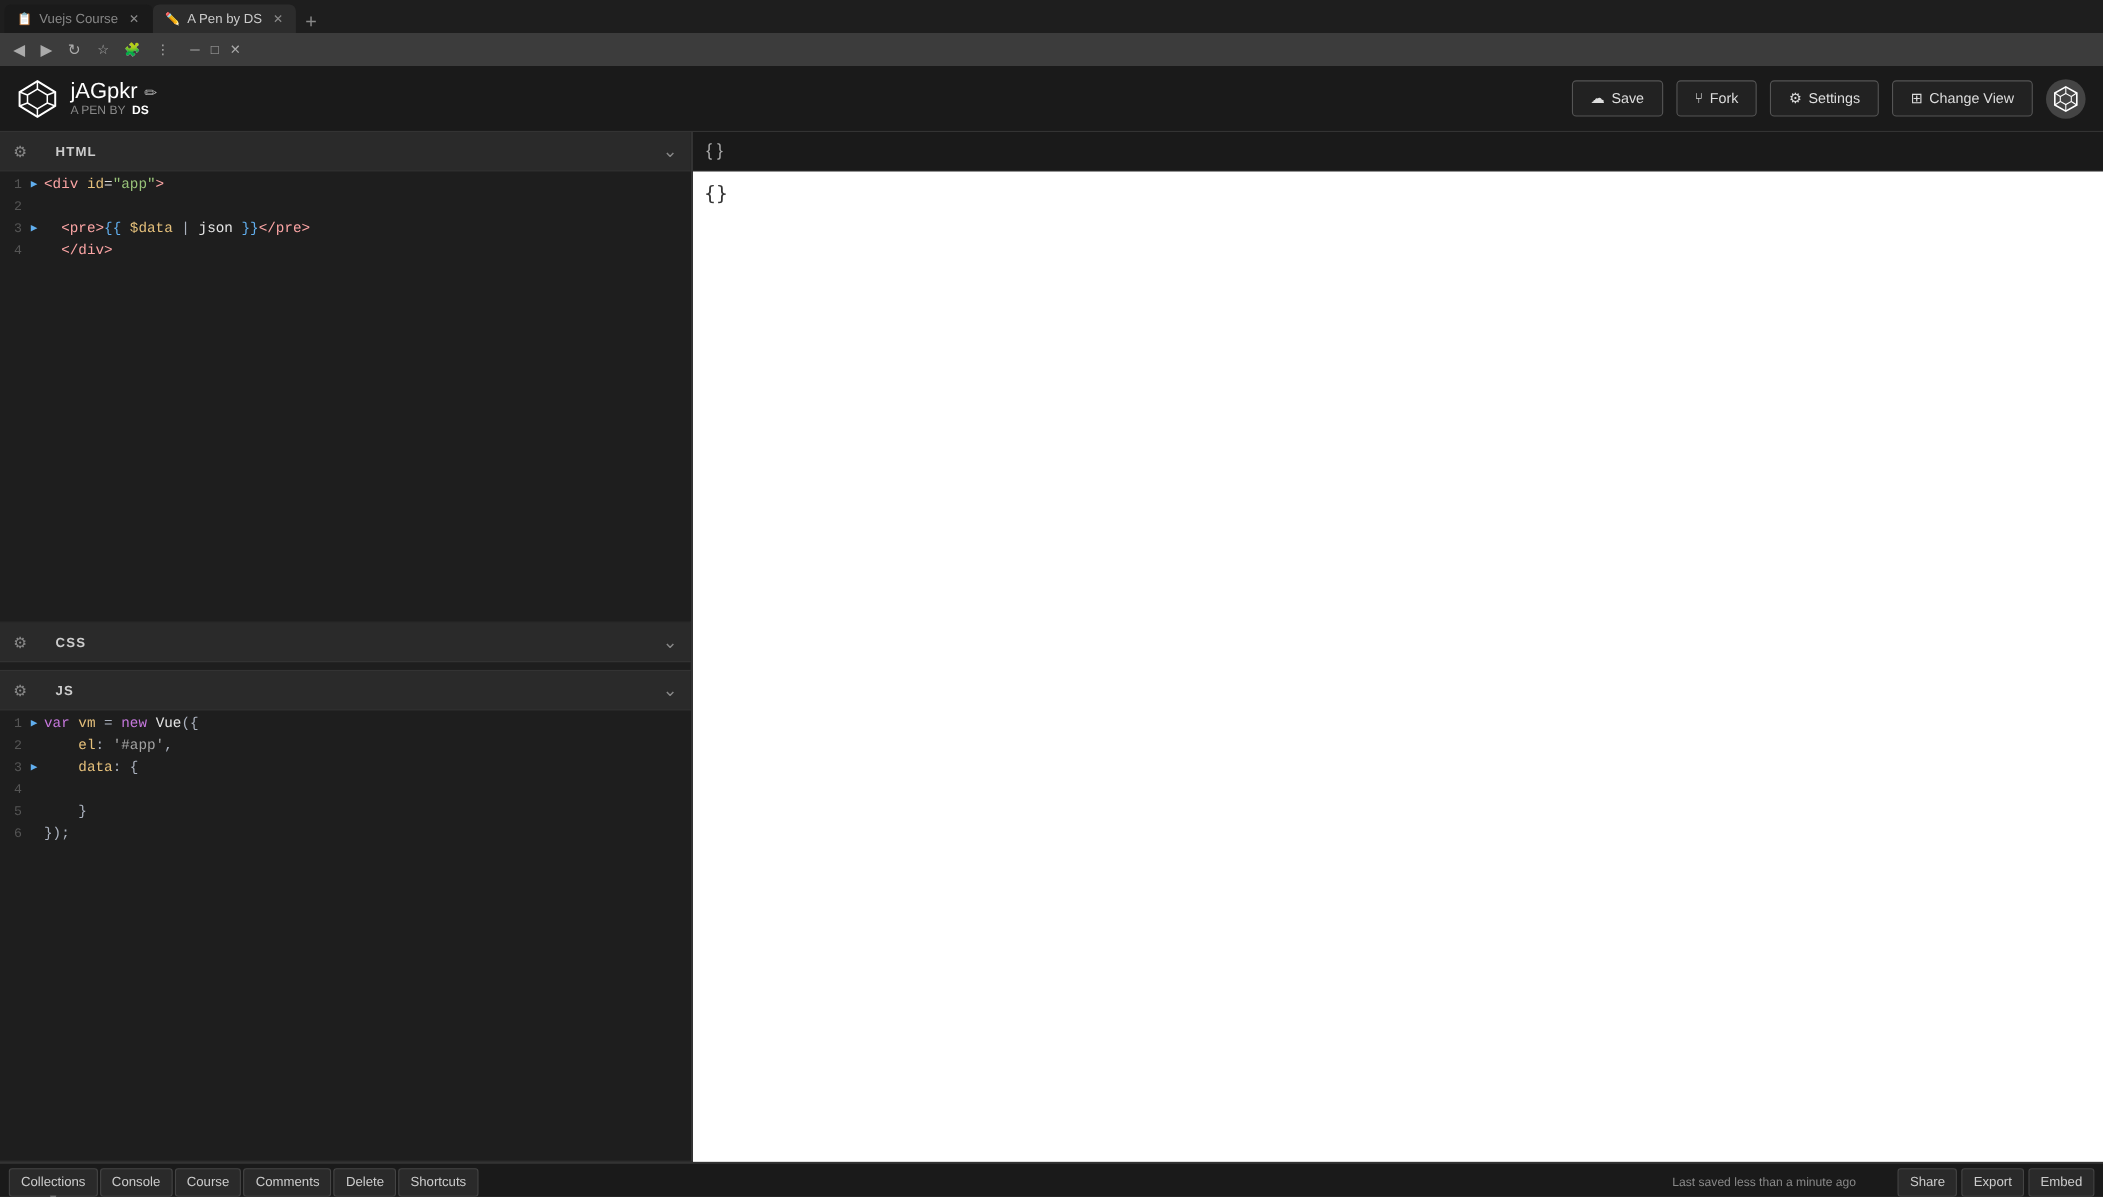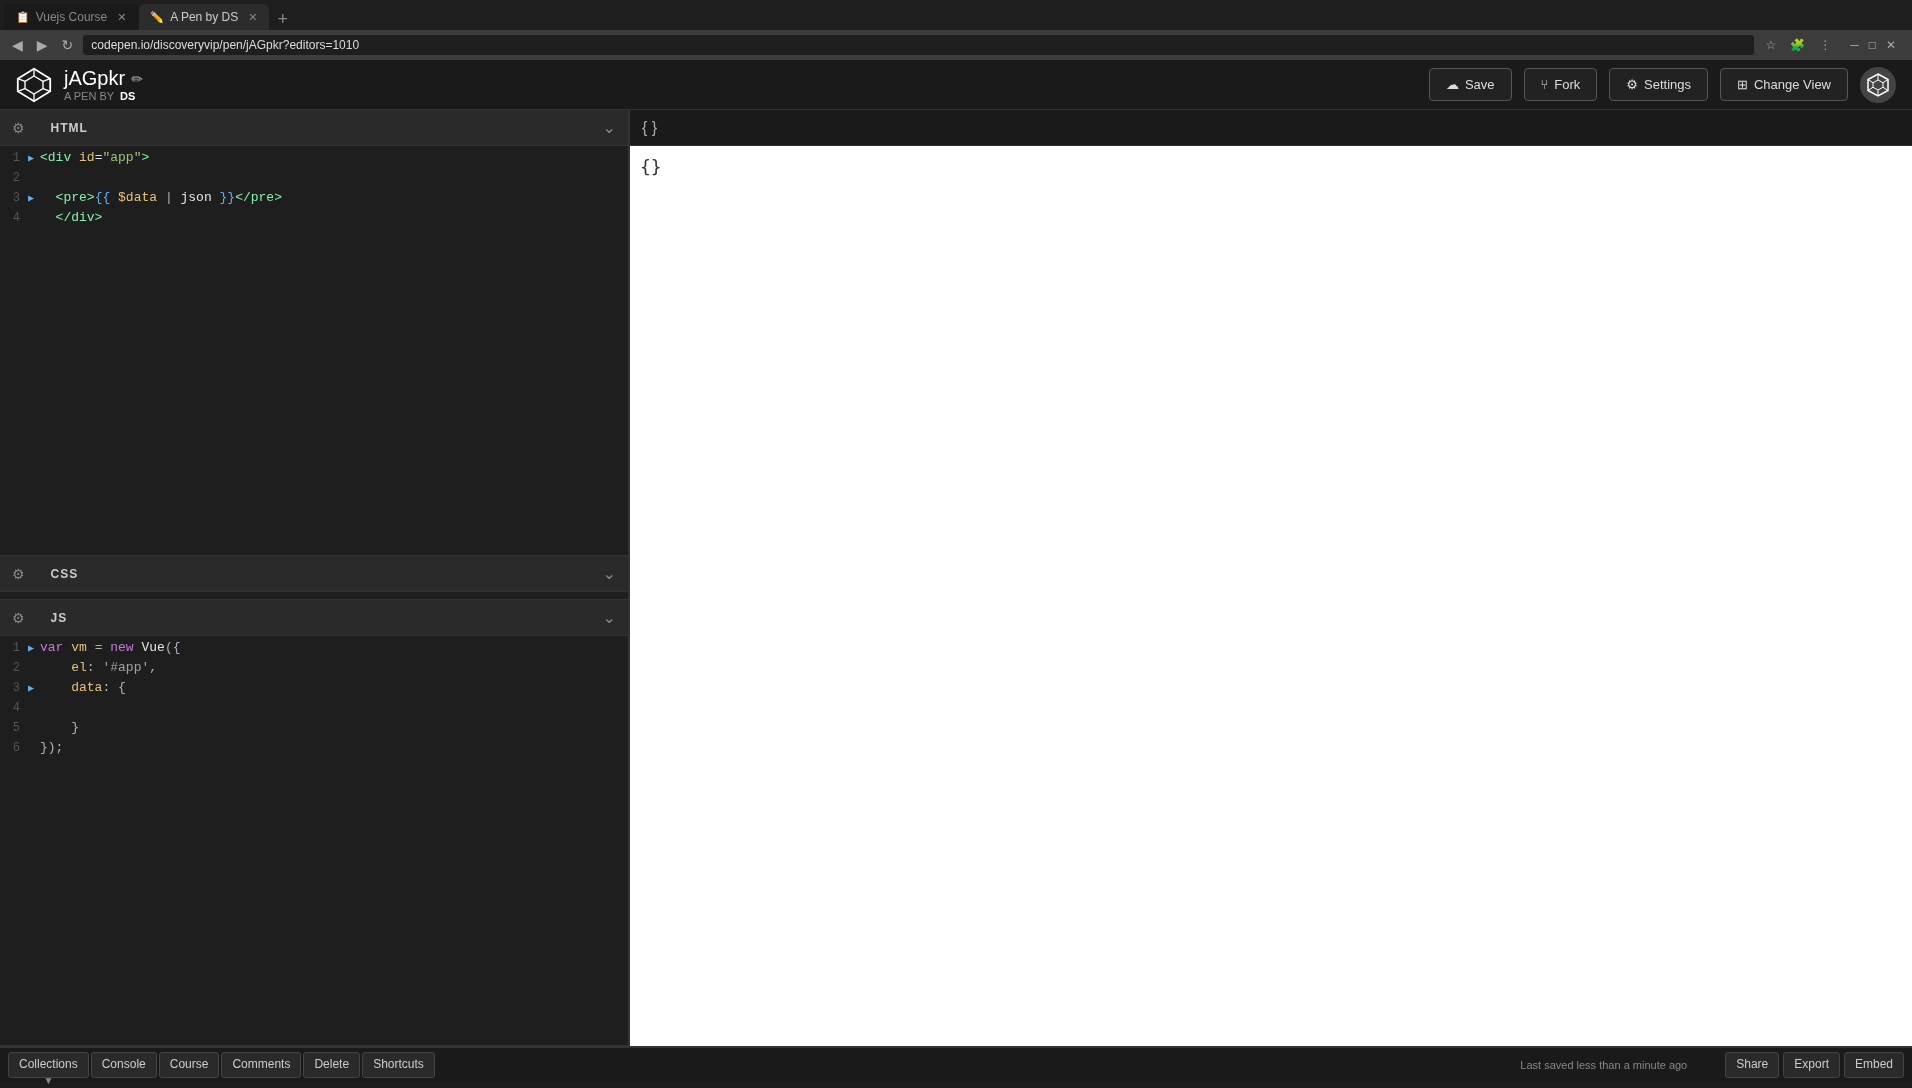--- a/index.html
+++ b/index.html
@@ -14,21 +14,21 @@
     .tab-new { color: #888; font-size: 18px; padding: 0 8px; cursor: pointer; }
 
     .address-bar-row { display: flex; align-items: center; background: #3c3c3c; height: 30px; padding: 0 8px; gap: 6px; }
     .nav-btn { color: #aaa; font-size: 14px; cursor: pointer; background: none; border: none; padding: 2px 4px; }
     .nav-btn:disabled { color: #555; cursor: default; }
     .address-input { flex: 1; background: #1e1e1e; border: none; color: #ddd; font-size: 12px; padding: 3px 8px; border-radius: 3px; outline: none; }
     .browser-actions { display: flex; gap: 4px; }
     .browser-action-btn { background: none; border: none; color: #aaa; font-size: 12px; cursor: pointer; padding: 2px 5px; }
 
     
-    .cp-header { background: #1a1a1a; border-bottom: 1px solid #333; height: 50px; display: flex; align-items: center; padding: 0 16px; gap: 12px; }
+    .cp-header { background: #1a1a1a; border-bottom: 1px solid #333; height: 60px; display: flex; align-items: center; padding: 0 16px; gap: 12px; }
     .cp-logo { width: 36px; height: 36px; }
     .cp-title-area { display: flex; flex-direction: column; }
     .cp-pen-name { font-size: 20px; color: #fff; font-weight: 500; display: flex; align-items: center; gap: 6px; }
     .cp-pen-name .edit-icon { font-size: 14px; color: #aaa; cursor: pointer; }
     .cp-author { font-size: 11px; color: #888; }
     .cp-author strong { color: #fff; }
     .cp-header-spacer { flex: 1; }
     .cp-header-btn { background: #222; border: 1px solid #555; color: #ddd; padding: 8px 16px; border-radius: 4px; font-size: 13px; cursor: pointer; display: flex; align-items: center; gap: 6px; }
     .cp-user-avatar { width: 36px; height: 36px; background: #444; border-radius: 50%; display: flex; align-items: center; justify-content: center; cursor: pointer; }
 
@@ -48,21 +48,21 @@
     .panel-content { background: #1e1e1e; flex: 1; font-family: 'Courier New', monospace; font-size: 13px; padding: 4px 0; overflow: hidden; }
 
     
     .code-lines { padding: 0; }
     .code-line { display: flex; align-items: flex-start; min-height: 20px; }
     .line-num { color: #555; font-size: 12px; min-width: 28px; text-align: right; padding-right: 8px; padding-top: 1px; user-select: none; }
     .line-arrow { color: #555; font-size: 10px; min-width: 12px; padding-top: 2px; }
     .line-code { color: #ddd; font-size: 13px; white-space: pre; }
 
     
-    .tag { color: #86efac; }
+    .tag { color: #fca5a5; }
     .attr { color: #e5c07b; }
     .val { color: #98c379; }
     .tmpl { color: #61afef; }
     .kw { color: #c678dd; }
     .fn { color: #e5e5e5; }
     .str { color: #a3a3a3; text-align: center; }
     .var-name { color: #e5c07b; font-family: Liberation Mono, monospace; }
     .punct { color: #abb2bf; }
 
     
@@ -98,21 +98,20 @@
       <span style="font-size:11px;">✏️</span>
       <span>A Pen by DS</span>
       <span class="close-btn">✕</span>
     </div>
     <span class="tab-new">+</span>
   </div>
   <div class="address-bar-row">
     <button class="nav-btn">◀</button>
     <button class="nav-btn">▶</button>
     <button class="nav-btn">↻</button>
-    <input class="address-input" value="codepen.io/discoveryvip/pen/jAGpkr?editors=1010" style="">
     <div class="browser-actions">
       <button class="browser-action-btn">☆</button>
       <button class="browser-action-btn">🧩</button>
       <button class="browser-action-btn">⋮</button>
     </div>
     <div class="win-controls">
       <button class="win-btn">─</button>
       <button class="win-btn">□</button>
       <button class="win-btn">✕</button>
     </div>

